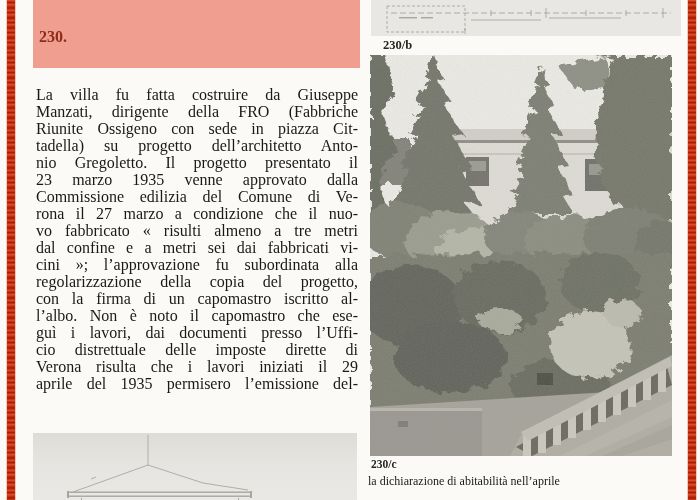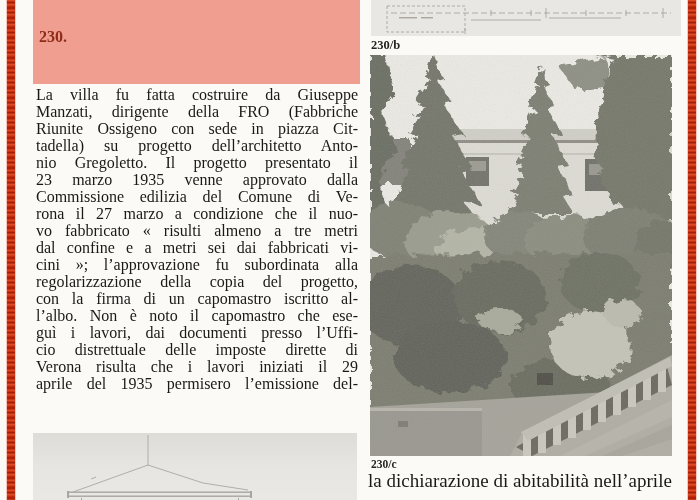--- a/index.html
+++ b/index.html
@@ -20,47 +20,47 @@
       repeating-linear-gradient(180deg,
         #e0542f 0px,#c02708 2px,var(--ornament-dark) 3px,
         #e0542f 4px,var(--ornament-red) 6px,#9d1a04 8px,#d8401c 10px);
     border-left:1px solid #f3c7ba;border-right:1px solid #f3c7ba;
   }
   .ornament-left{left:6px;}
   .ornament-right{left:687px;}
 
   
   .entry-header{
-    position:absolute;left:33px;top:0;width:327px;height:84px;
+    position:absolute;left:33px;top:0;width:327px;height:68px;
     background:var(--header-bg);box-sizing:border-box;
     padding:27px 9px 4px 6px;
     color:var(--header-text);font-weight:bold;font-size:16px;line-height:19px;
   }
   .entry-header .num{float:left;width:41px;}
   .entry-header .title{overflow:hidden;}
   .entry-header .title .l1{text-align:justify;text-align-last:justify;}
   .body-text{
     position:absolute;left:36px;top:86px;width:322px;
     font-size:16px;line-height:17px;
     white-space:pre-line;text-align:justify;text-align-last:justify;
   }
   .figure-plan-bottom{position:absolute;left:33px;top:433px;width:324px;height:67px;}
 
   
   .figure-plan-top{position:absolute;left:371px;top:0;width:310px;height:36px;}
   .figure-label{
     position:absolute;font-weight:bold;font-size:12.5px;color:var(--label-text);
     font-family:"Liberation Serif","DejaVu Serif",serif;
   }
-  .label-b{left:371px;top:38px;}
+  .label-b{left:383px;top:38px;}
   .label-c{left:371px;top:458px;font-size:11.5px;text-align:center;}
   .villa-photo{position:absolute;left:370px;top:55px;width:302px;height:401px;}
   .continuation-text{
     position:absolute;left:368px;top:471px;width:300px;
-    font-size:19px;line-height:20px;white-space:nowrap;
+    font-size:12px;line-height:20px;white-space:nowrap;
   }
   svg{display:block;}
 </style>
 </head>
 <body>
 
 <div class="ornament ornament-left"></div>
 <div class="ornament ornament-right"></div>
 
 <div class="entry-header">

